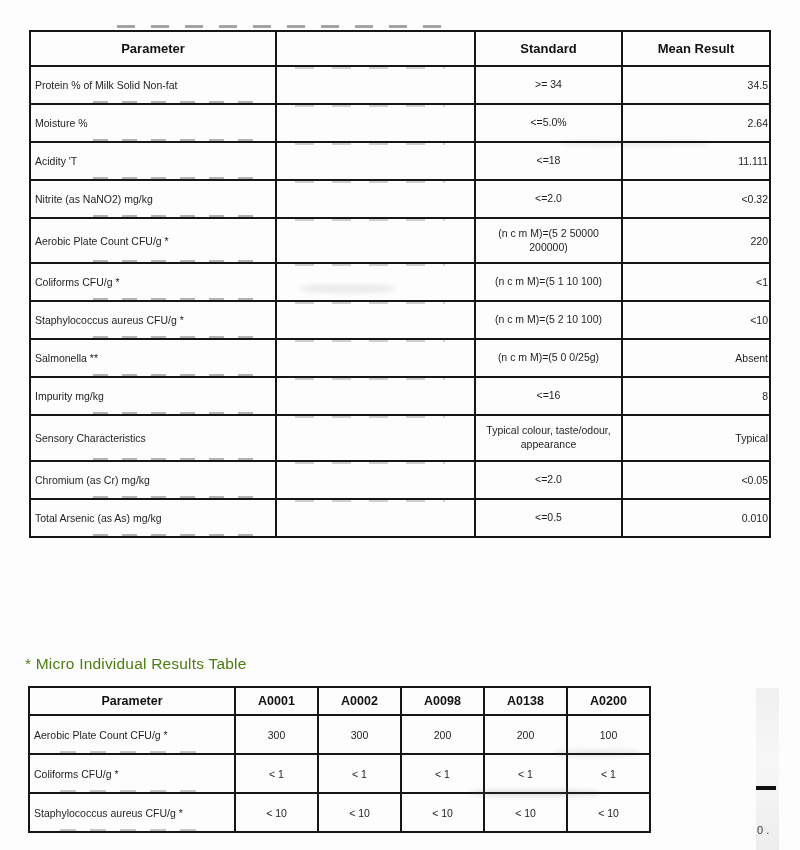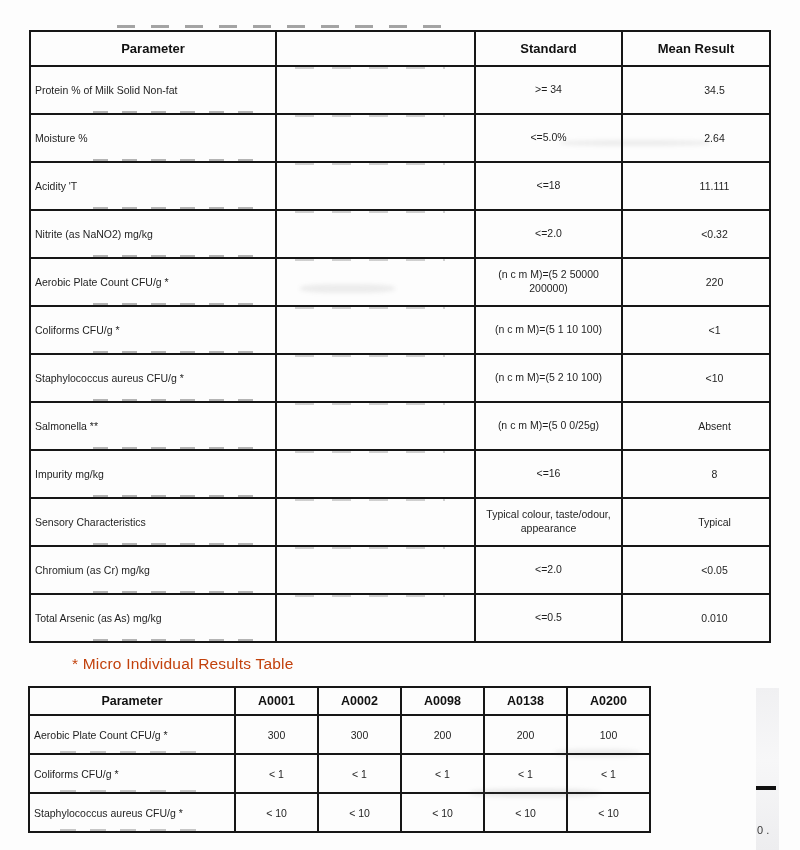--- a/index.html
+++ b/index.html
@@ -20,45 +20,45 @@
   }
   .main-table th, .main-table td {
     border: 2px solid #161616;
     overflow: hidden;
   }
   .main-table thead tr { height: 35px; }
   .main-table thead th {
     font-size: 13px; font-weight: bold; text-align: center;
     color: #111;
   }
-  .main-table tbody tr { height: 48px; }
+  .main-table tbody tr { height: 38px; }
   .main-table tbody td { font-size: 10.5px; vertical-align: middle; }
 
   td.param {
     text-align: left; padding: 0 3px 0 4px;
     white-space: pre-wrap;
     
     background-image: repeating-linear-gradient(90deg, rgba(70,70,70,0.40) 0 15px, rgba(0,0,0,0) 15px 29px);
     background-repeat: no-repeat;
     background-size: 165px 2px;
     background-position: 62px 100%;
   }
   td.empty {
     background-image: repeating-linear-gradient(90deg, rgba(90,90,90,0.28) 0 19px, rgba(0,0,0,0) 19px 37px);
     background-repeat: no-repeat;
     background-size: 150px 2px;
     background-position: 18px 0%;
   }
   td.std  { text-align: center; padding: 8px 3px; line-height: 1.3; }
-  td.res  { text-align: center; padding-left: 38px; }
+  td.res  { text-align: right; padding-left: 38px; }
 
   
   .micro-title {
     position: absolute; left: 25px; top: 655px;
-    font-size: 15.5px; color: #c2410c; letter-spacing: 0.2px; margin-left: 47px;
+    font-size: 15.5px; color: #4d7c0f; letter-spacing: 0.2px;
   }
   .micro-table {
     position: absolute; left: 28px; top: 686px;
     width: 621px;
     border-collapse: collapse; table-layout: fixed;
   }
   .micro-table th, .micro-table td { border: 2px solid #161616; overflow: hidden; }
   .micro-table thead tr { height: 28px; }
   .micro-table thead th { font-size: 12.5px; font-weight: bold; text-align: center; color: #111; }
   .micro-table tbody tr { height: 39px; }

